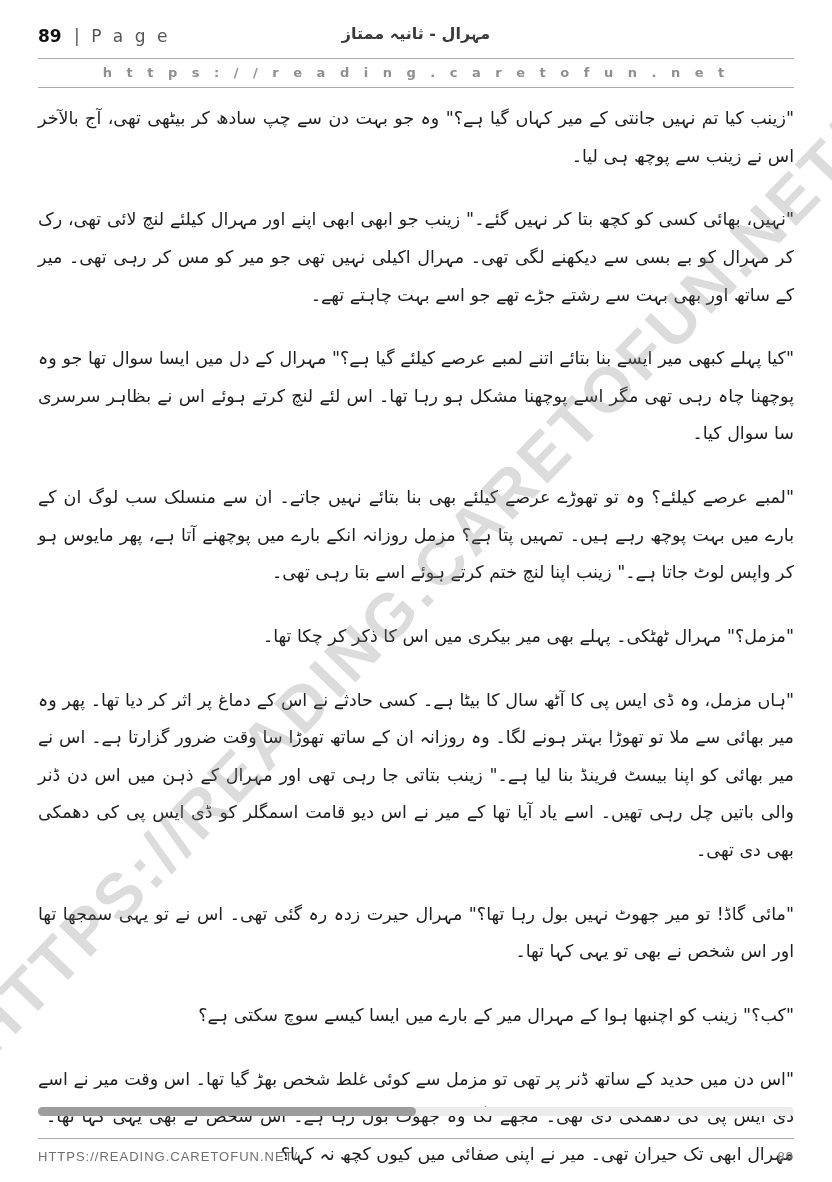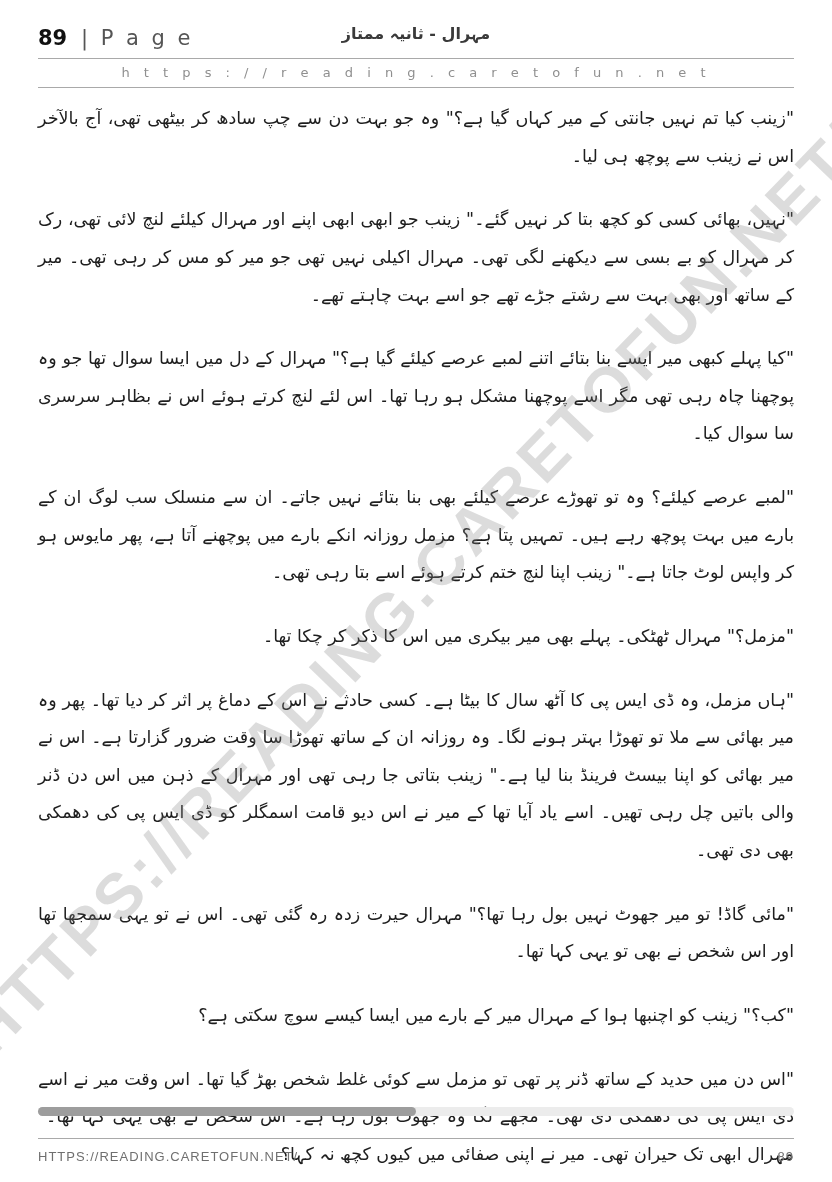--- a/index.html
+++ b/index.html
@@ -18,21 +18,21 @@
     top:0; left:38px; right:38px;
     padding-top:26px;
   }
   .header-row{
     position:relative;
     height:26px;
   }
   .page-label{
     position:absolute;
     left:0; top:0;
-    font-size:21px;
+    font-size:17px;
     color:#555;
     letter-spacing:3px;
   }
   .page-label .num{
     font-weight:bold;
     color:#111;
     letter-spacing:0;
     margin-right:4px;
   }
   .book-title{
@@ -51,21 +51,21 @@
     border-top:1px solid #a9a9a9;
     margin:0;
   }
   .rule.top{margin-top:6px;}
   .header-url{
     text-align:center;
     font-size:13px;
     color:#8f8f8f;
     letter-spacing:5px;
     padding:6px 0 7px 0;
-    font-weight:normal;
+    font-weight:bold;
   }
   
   .body-text{
     position:absolute;
     top:100px;
     left:38px;
     right:38px;
     direction:rtl;
     text-align:justify;
     color:#1e1e1e;

